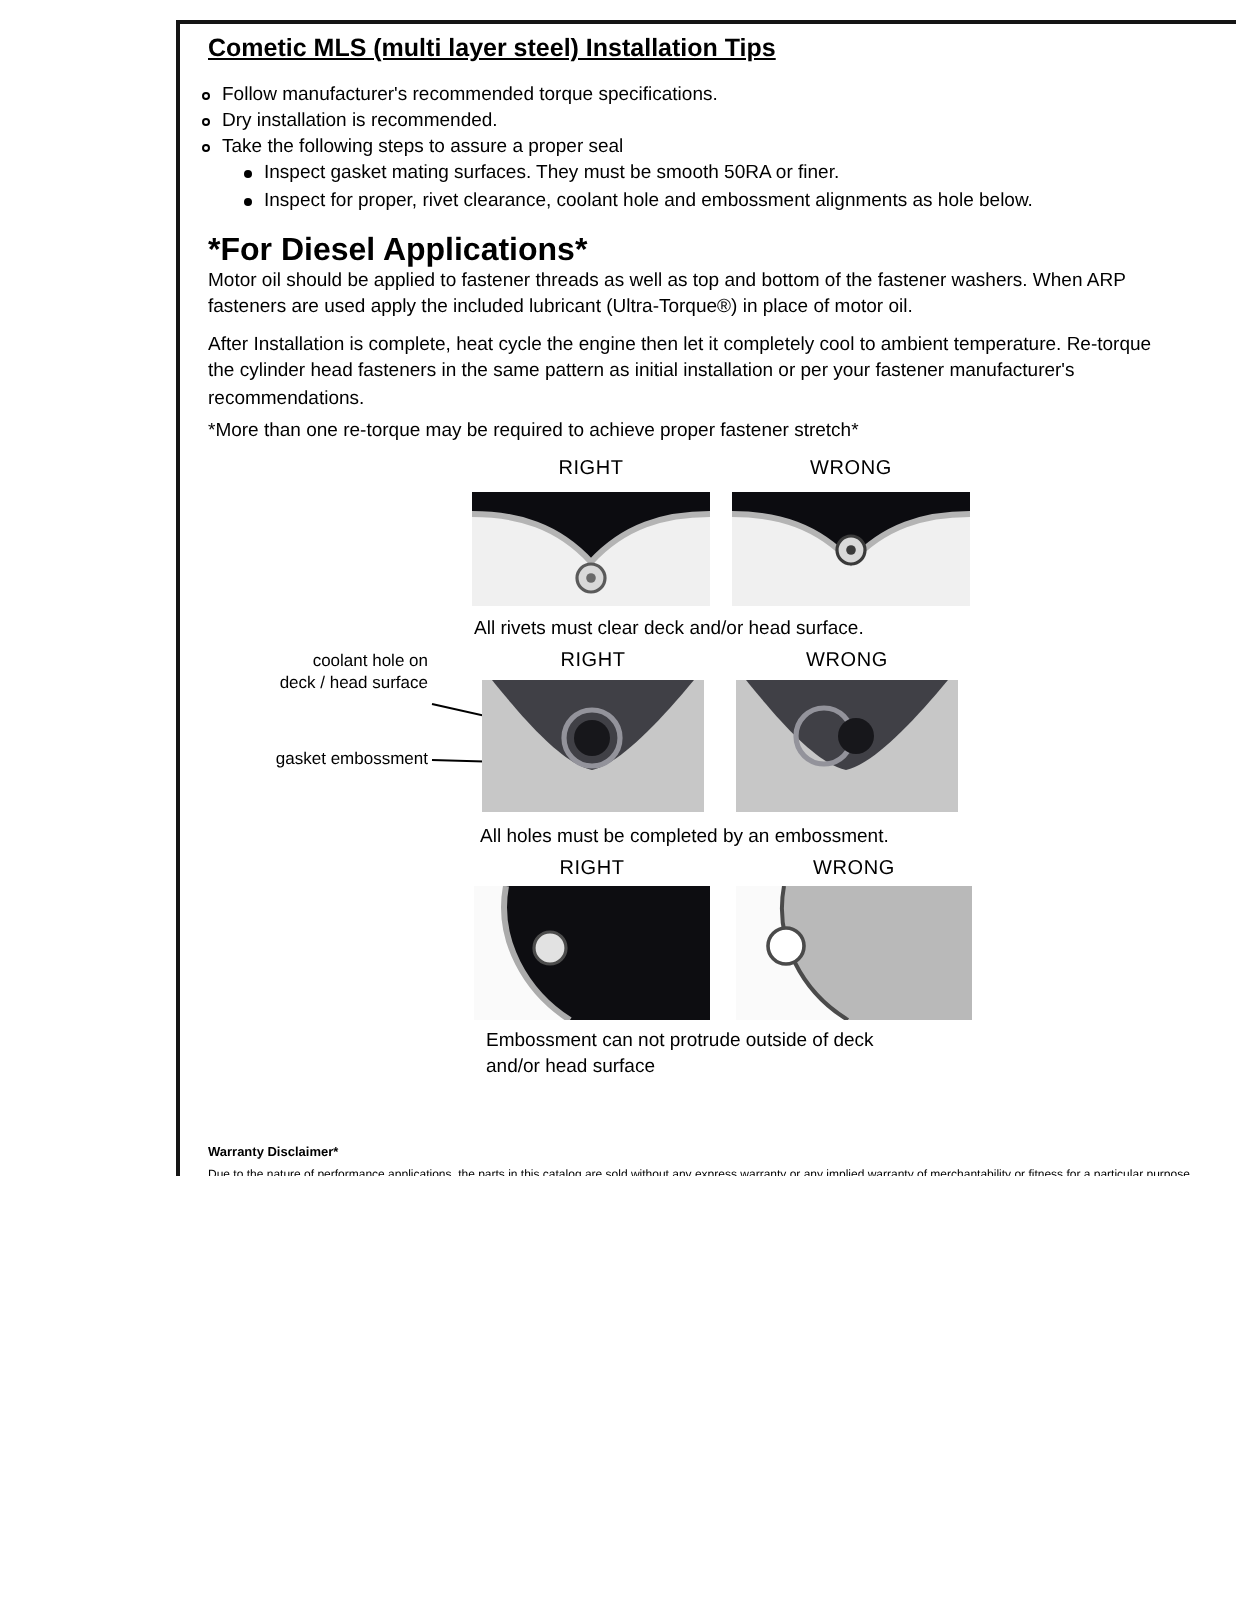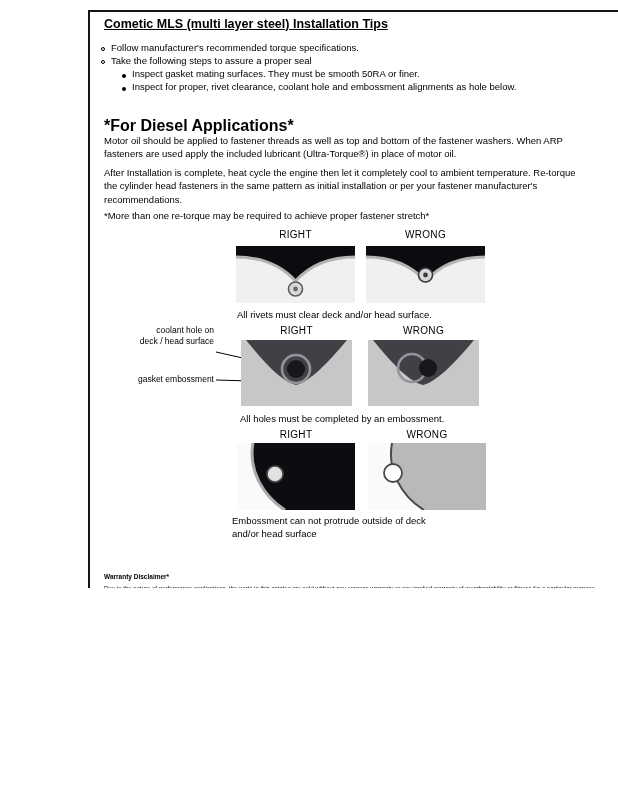--- a/index.html
+++ b/index.html
@@ -2,21 +2,21 @@
 <html><head>
 <meta charset="utf-8">
 <style>
   *{margin:0;padding:0;box-sizing:border-box}
   html,body{background:#ffffff}
   .page{position:relative;width:618px;height:588px;background:#fff;font-family:"Liberation Sans",sans-serif;color:#000;overflow:hidden}
   .edge-top{position:absolute;left:88px;top:10px;width:530px;height:2px;background:#151515}
   .edge-left{position:absolute;left:88px;top:10px;width:2px;height:790px;background:#151515}
   .title{position:absolute;left:104px;top:17px;font-size:12.5px;font-weight:bold;text-decoration:underline;white-space:nowrap}
   .tips{position:absolute;left:101px;top:43px;width:492px;font-size:9.5px}
-  .tip-row{display:flex;align-items:center;margin-bottom:3.2px;line-height:1.05}
+  .tip-row{display:flex;align-items:flex-start;margin-bottom:3.2px;line-height:1.05}
   .tip-row.sub{margin-left:21px}
   .mk{flex:none;width:4px;height:4px;border-radius:50%;margin:2.5px 6px 0 0}
   .mk.open{border:1px solid #000}
   .mk.fill{background:#000;margin-top:3px}
   .diesel-head{position:absolute;left:104px;top:117px;font-size:16px;font-weight:bold}
   .para{position:absolute;left:104px;width:476px;font-size:9.5px;line-height:1.4}
   .dg-head{position:absolute;font-size:10px;text-align:center;letter-spacing:.3px}
   .dg{position:absolute}
   .cap{position:absolute;font-size:9.5px;line-height:1.35}
   .callout{position:absolute;font-size:8.5px;line-height:1.3;text-align:right}
@@ -33,20 +33,24 @@
 
   <div class="edge-top"></div>
   <div class="edge-left"></div>
 
   <div class="title">Cometic MLS (multi layer steel) Installation Tips</div>
 
   <div class="tips">
     <div class="tip-row">
       <span class="mk open"></span>
       <span>Follow manufacturer's recommended torque specifications.</span>
+    </div>
+    <div class="tip-row">
+      <span class="mk open"></span>
+      <span>Dry installation is recommended.</span>
     </div>
     <div class="tip-row">
       <span class="mk open"></span>
       <span>Take the following steps to assure a proper seal</span>
     </div>
     <div class="tip-row sub">
       <span class="mk fill"></span>
       <span>Inspect gasket mating surfaces.  They must be smooth 50RA or finer.</span>
     </div>
     <div class="tip-row sub">
@@ -113,21 +117,21 @@
     <path d="M16,0 H118 V67 H48 C26,53 11,27 16,0 Z" fill="#0d0d11"></path>
     <path d="M16,0 C11,27 26,53 48,67" fill="none" stroke="#ababab" stroke-width="3"></path>
     <circle cx="38" cy="31" r="8" fill="#e2e2e2" stroke="#4c4c4c" stroke-width="1.6"></circle>
   </svg>
   <svg class="dg" style="left:368px;top:443px" width="118" height="67" viewBox="0 0 118 67">
     <rect width="118" height="67" fill="#fafafa"></rect>
     <path d="M24,0 H118 V67 H56 C33,53 19,27 24,0 Z" fill="#b9b9b9"></path>
     <path d="M24,0 C19,27 33,53 56,67" fill="none" stroke="#4a4a4a" stroke-width="2"></path>
     <circle cx="25" cy="30" r="9" fill="#ffffff" stroke="#4a4a4a" stroke-width="1.8"></circle>
   </svg>
-  <div class="cap" style="left:232px;top:515px;width:222px">Embossment can not protrude outside of deck and/or head surface</div>
+  <div class="cap" style="left:243px;top:515px;width:222px">Embossment can not protrude outside of deck and/or head surface</div>
 
   <div class="warranty">
     <div class="w-head">Warranty Disclaimer*</div>
     <div class="w-para">Due to the nature of performance applications, the parts in this catalog are sold without any express warranty or any implied warranty of merchantability or fitness for a particular purpose.  Cometic Gasket Inc., shall not, under any circumstances, be liable for any special, incidental or consequential damages, including, person, party or property, but not limited to, damage, or loss of property or equipment, loss of profits or revenue, cost of purchased or replacement goods, or claims of customers of the purchase, which may arise and/or result from sale, installation or use of these parts.  Installation of these parts could adversely affect the motor manufacturers warranty coverage.</div>
     <div class="w-para">VENUE-The agreed upon venue, in the event of dispute whatsoever between the parties, whether instituted by either party, including, but not limited to, contract terms, payment terms, delivery, type, defects, sufficiency of product, shall be the Court of Common Pleas, Lake County, Ohio or the Painesville Municipal Court, Lake County, Ohio, depending on the amount in controversy.
 This agreement shall be governed by and construed under the laws of the State of Ohio.</div>
     <div class="w-para">All prices and terms are subject to change without notice.</div>
     <div class="w-para">Terms COD- Secured with a completed dealer/jobber application on File, COD-Company check with a current credit card number on file.  Open accounts may be established by well rated firms.  A credit application is available upon request.  Open accounts are due payable Net 30 days from date of invoice.  No statement will be sent.  If an account becomes 60 or more days past due, it is subject to being placed on credit hold.  No orders will be shipped or new orders accepted until past due balance is paid.  If an account becomes 90 or more days past due, it is subject to being placed for collections.  All costs of collection are the responsibility of the customer, including attorney fees, court costs, and other expenses of litigation.</div>
     <div class="w-para">Returns- Authorized (RGA) must be obtained in advance on all returns.  A packing slip or invoice number must accompany the merchandise.  No returns after 30 days from invoice date.  All returns are subject to a 25% restocking charge.  All custom designed and custom manufactured gaskets are non-returnable.</div>
     <div class="w-para">Only catalog parts are returnable.

